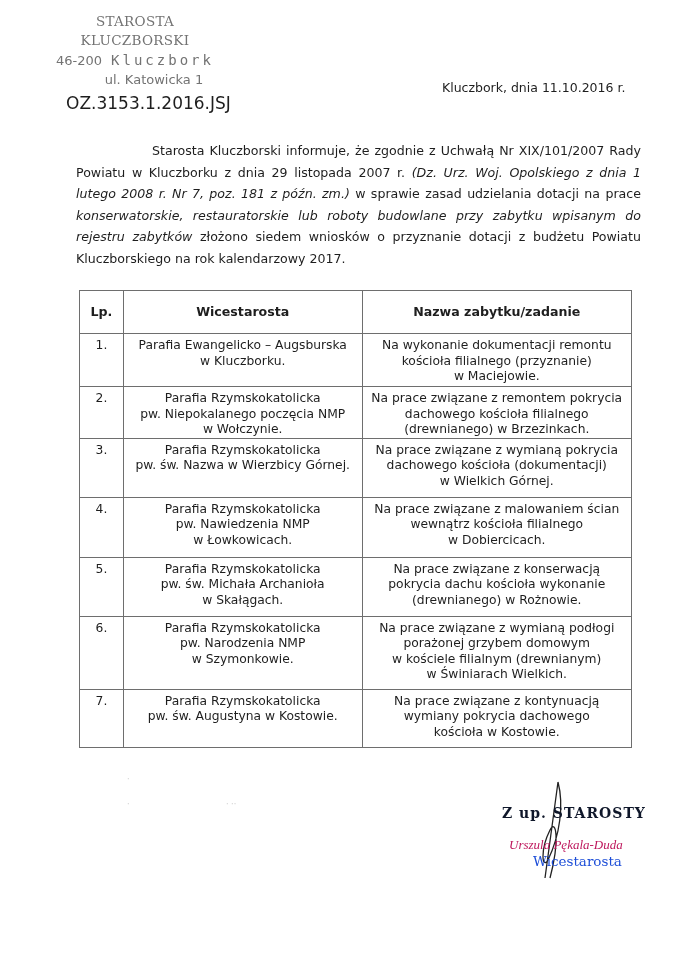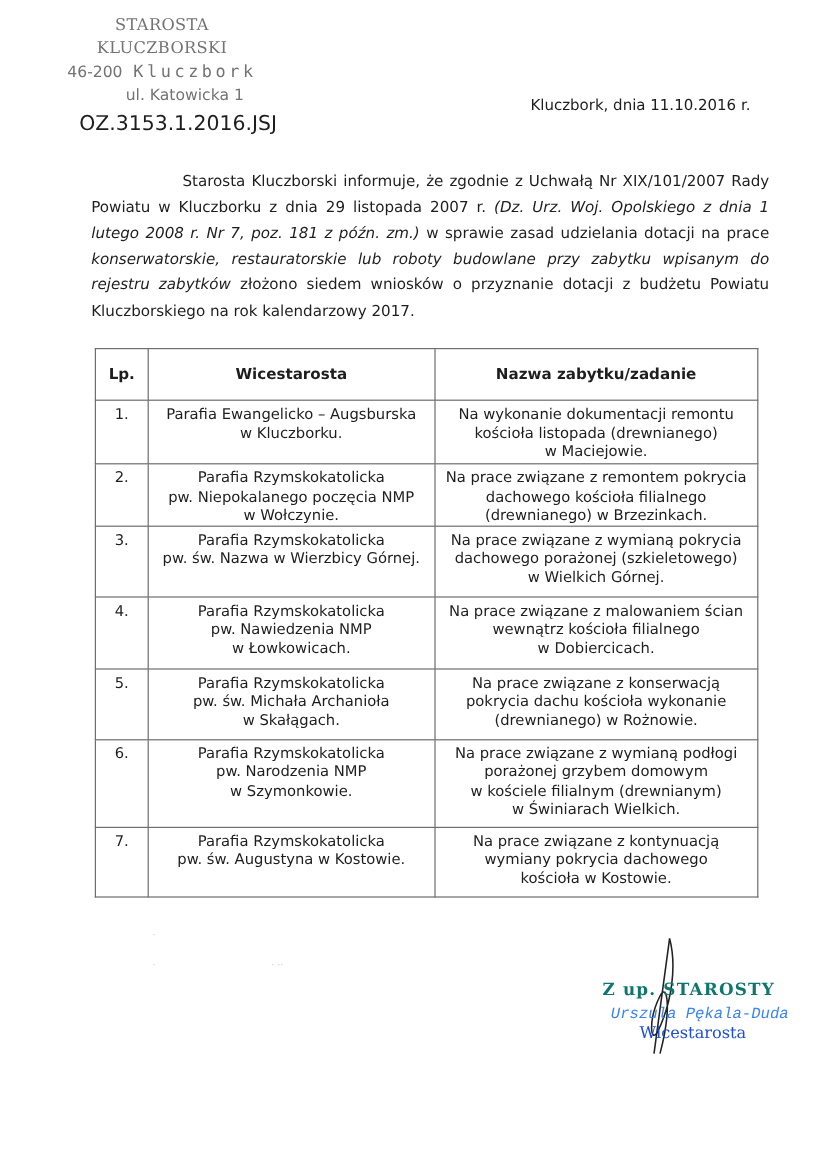--- a/index.html
+++ b/index.html
@@ -17,22 +17,22 @@
   .body-text .indent { display: inline-block; width: 76px; }
   .body-text i { font-style: italic; }
   table.grants { position: absolute; left: 79px; top: 290px; width: 553px; border-collapse: collapse; font-size: 12.3px; }
   table.grants th, table.grants td { border: 1.5px solid #6e6e6e; text-align: center; vertical-align: top; padding: 0 4px; line-height: 15.5px; }
   table.grants th { font-weight: bold; vertical-align: middle; height: 42px; font-size: 12.6px; }
   table.grants td { padding-top: 4px; }
   col.c-lp { width: 44px; }
   col.c-app { width: 239px; }
   col.c-task { width: 270px; }
   .sig { position: absolute; left: 480px; top: 780px; width: 180px; }
-  .sig-line1 { position: absolute; left: 22px; top: 37px; color: #0f766e; font-family: "DejaVu Serif", serif; font-weight: bold; font-size: 14px; letter-spacing: 1px; white-space: nowrap; }
-  .sig-line2 { position: absolute; left: 29px; top: 57px; color: #3b82f6; font-family: Liberation Mono, monospace; font-style: italic; font-size: 13px; white-space: nowrap; }
+  .sig-line1 { position: absolute; left: 22px; top: 25px; color: #0f172a; font-family: "DejaVu Serif", serif; font-weight: bold; font-size: 14px; letter-spacing: 1px; white-space: nowrap; }
+  .sig-line2 { position: absolute; left: 29px; top: 57px; color: #be185d; font-family: Liberation Serif, serif; font-style: italic; font-size: 13px; white-space: nowrap; }
   .sig-line3 { position: absolute; left: 53px; top: 73px; color: #1d4ed8; font-family: "DejaVu Serif", serif; font-size: 13.5px; white-space: nowrap; text-align: center; }
   .signature-scribble { position: absolute; left: 40px; top: 0px; width: 60px; height: 100px; pointer-events: none; }
   .dots { position: absolute; color: #cfcfcf; font-size: 8px; }
 </style>
 </head>
 <body>
 
 <div class="stamp stamp-header">
   <div class="stamp-line1">STAROSTA KLUCZBORSKI</div>
   <div class="stamp-line2">
@@ -62,21 +62,21 @@
   </thead>
   <tbody id="table-body">
       <tr style="height: 53px;">
         <td>1.</td>
         <td>
           <div>Parafia Ewangelicko – Augsburska</div>
           <div>w Kluczborku.</div>
         </td>
         <td>
           <div>Na wykonanie dokumentacji remontu</div>
-          <div>kościoła listopada (drewnianego)</div>
+          <div>kościoła filialnego (przyznanie)</div>
           <div>w Maciejowie.</div>
         </td>
       </tr>
       <tr style="height: 51px;">
         <td>2.</td>
         <td>
           <div>Parafia Rzymskokatolicka</div>
           <div>pw. Niepokalanego poczęcia NMP</div>
           <div>w Wołczynie.</div>
         </td>
@@ -87,21 +87,21 @@
         </td>
       </tr>
       <tr style="height: 59px;">
         <td>3.</td>
         <td>
           <div>Parafia Rzymskokatolicka</div>
           <div>pw. św. Nazwa w Wierzbicy Górnej.</div>
         </td>
         <td>
           <div>Na prace związane z wymianą pokrycia</div>
-          <div>dachowego porażonej (szkieletowego)</div>
+          <div>dachowego kościoła (dokumentacji)</div>
           <div>w Wielkich Górnej.</div>
         </td>
       </tr>
       <tr style="height: 60px;">
         <td>4.</td>
         <td>
           <div>Parafia Rzymskokatolicka</div>
           <div>pw. Nawiedzenia NMP</div>
           <div>w Łowkowicach.</div>
         </td>

